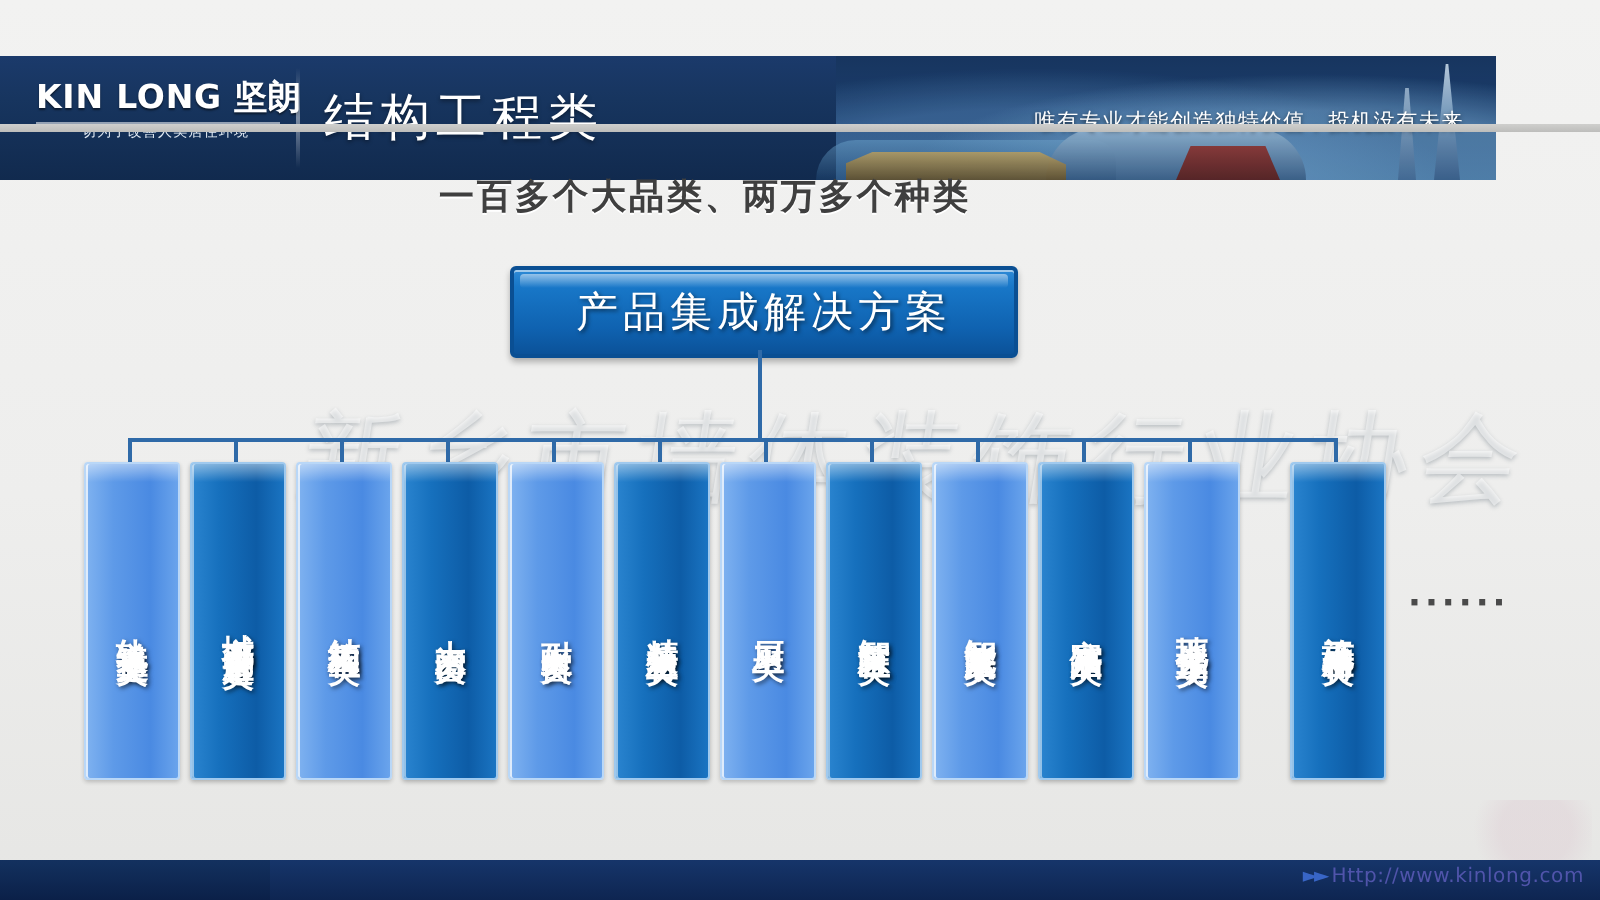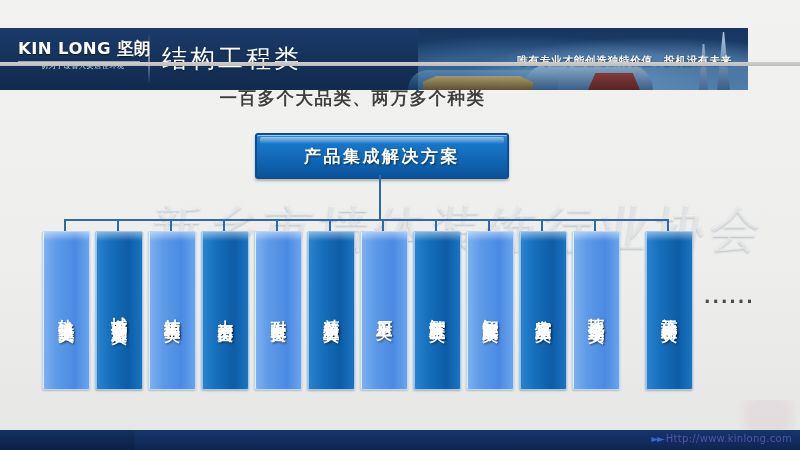--- a/index.html
+++ b/index.html
@@ -46,40 +46,40 @@
   .logo-sub{color:#e3ecf5;font-size:7px;line-height:11px;margin-top:3px;
     letter-spacing:.6px;white-space:nowrap;}
   .logo-rule{position:absolute;left:18px;top:33px;width:122px;height:1px;
     background:rgba(255,255,255,.55);}
   .hdr-sep{position:absolute;left:148px;top:6px;width:2px;height:50px;
     background:linear-gradient(180deg,rgba(255,255,255,0),rgba(255,255,255,.45),rgba(255,255,255,0));}
   .hdr-title{position:absolute;left:162px;top:14px;color:#ffffff;
     font-size:25px;font-weight:500;letter-spacing:3px;
     text-shadow:0 1px 2px rgba(0,0,0,.45);white-space:nowrap;}
   .hdr-slogan{position:absolute;right:16px;top:26px;color:#ffffff;
-    font-size:10.5px;font-weight:bold;letter-spacing:.8px;white-space:nowrap;
+    font-size:10.5px;font-weight:normal;letter-spacing:.8px;white-space:nowrap;
     text-shadow:0 1px 2px rgba(0,0,0,.75);}
   .hdr-underline{position:absolute;left:0;top:62px;width:800px;height:4px;
     background:linear-gradient(180deg,#cfcfcd,#bdbdbb);}
 
   
   .subtitle{position:absolute;left:0;top:86px;width:705px;text-align:center;
     font-size:17.5px;font-weight:bold;color:#3f3f3f;letter-spacing:1.5px;
     text-shadow:0 1px 0 #ffffff;}
 
   
   .root-box{position:absolute;left:255px;top:133px;width:250px;height:42px;
     background:linear-gradient(180deg,#2f8ad6 0%,#1877c8 20%,#0f62b0 70%,#0b5299 100%);
     border:2px solid #0a4f93;border-radius:3px;
     box-shadow:inset 0 1px 0 rgba(255,255,255,.55),0 2px 3px rgba(0,0,0,.28);
     display:flex;align-items:center;justify-content:center;}
   .root-box .hl{position:absolute;left:3px;right:3px;top:2px;height:7px;
     background:linear-gradient(180deg,rgba(255,255,255,.5),rgba(255,255,255,0));
     border-radius:2px;}
-  .root-label{position:relative;color:#ffffff;font-size:17px;font-weight:bold;
+  .root-label{position:relative;color:#ffffff;font-size:21px;font-weight:normal;
     letter-spacing:2.5px;text-shadow:1px 1px 2px rgba(0,0,0,.55);}
 
   
   .conn{position:absolute;background:#2f6aa8;}
   .stem{left:379px;top:175px;width:2px;height:45px;}
   .bus{left:64px;top:219px;width:604px;height:2px;}
   .drop{top:219px;width:2px;height:12px;}
 
   
   .cats{position:absolute;left:0;top:231px;width:800px;height:160px;}

